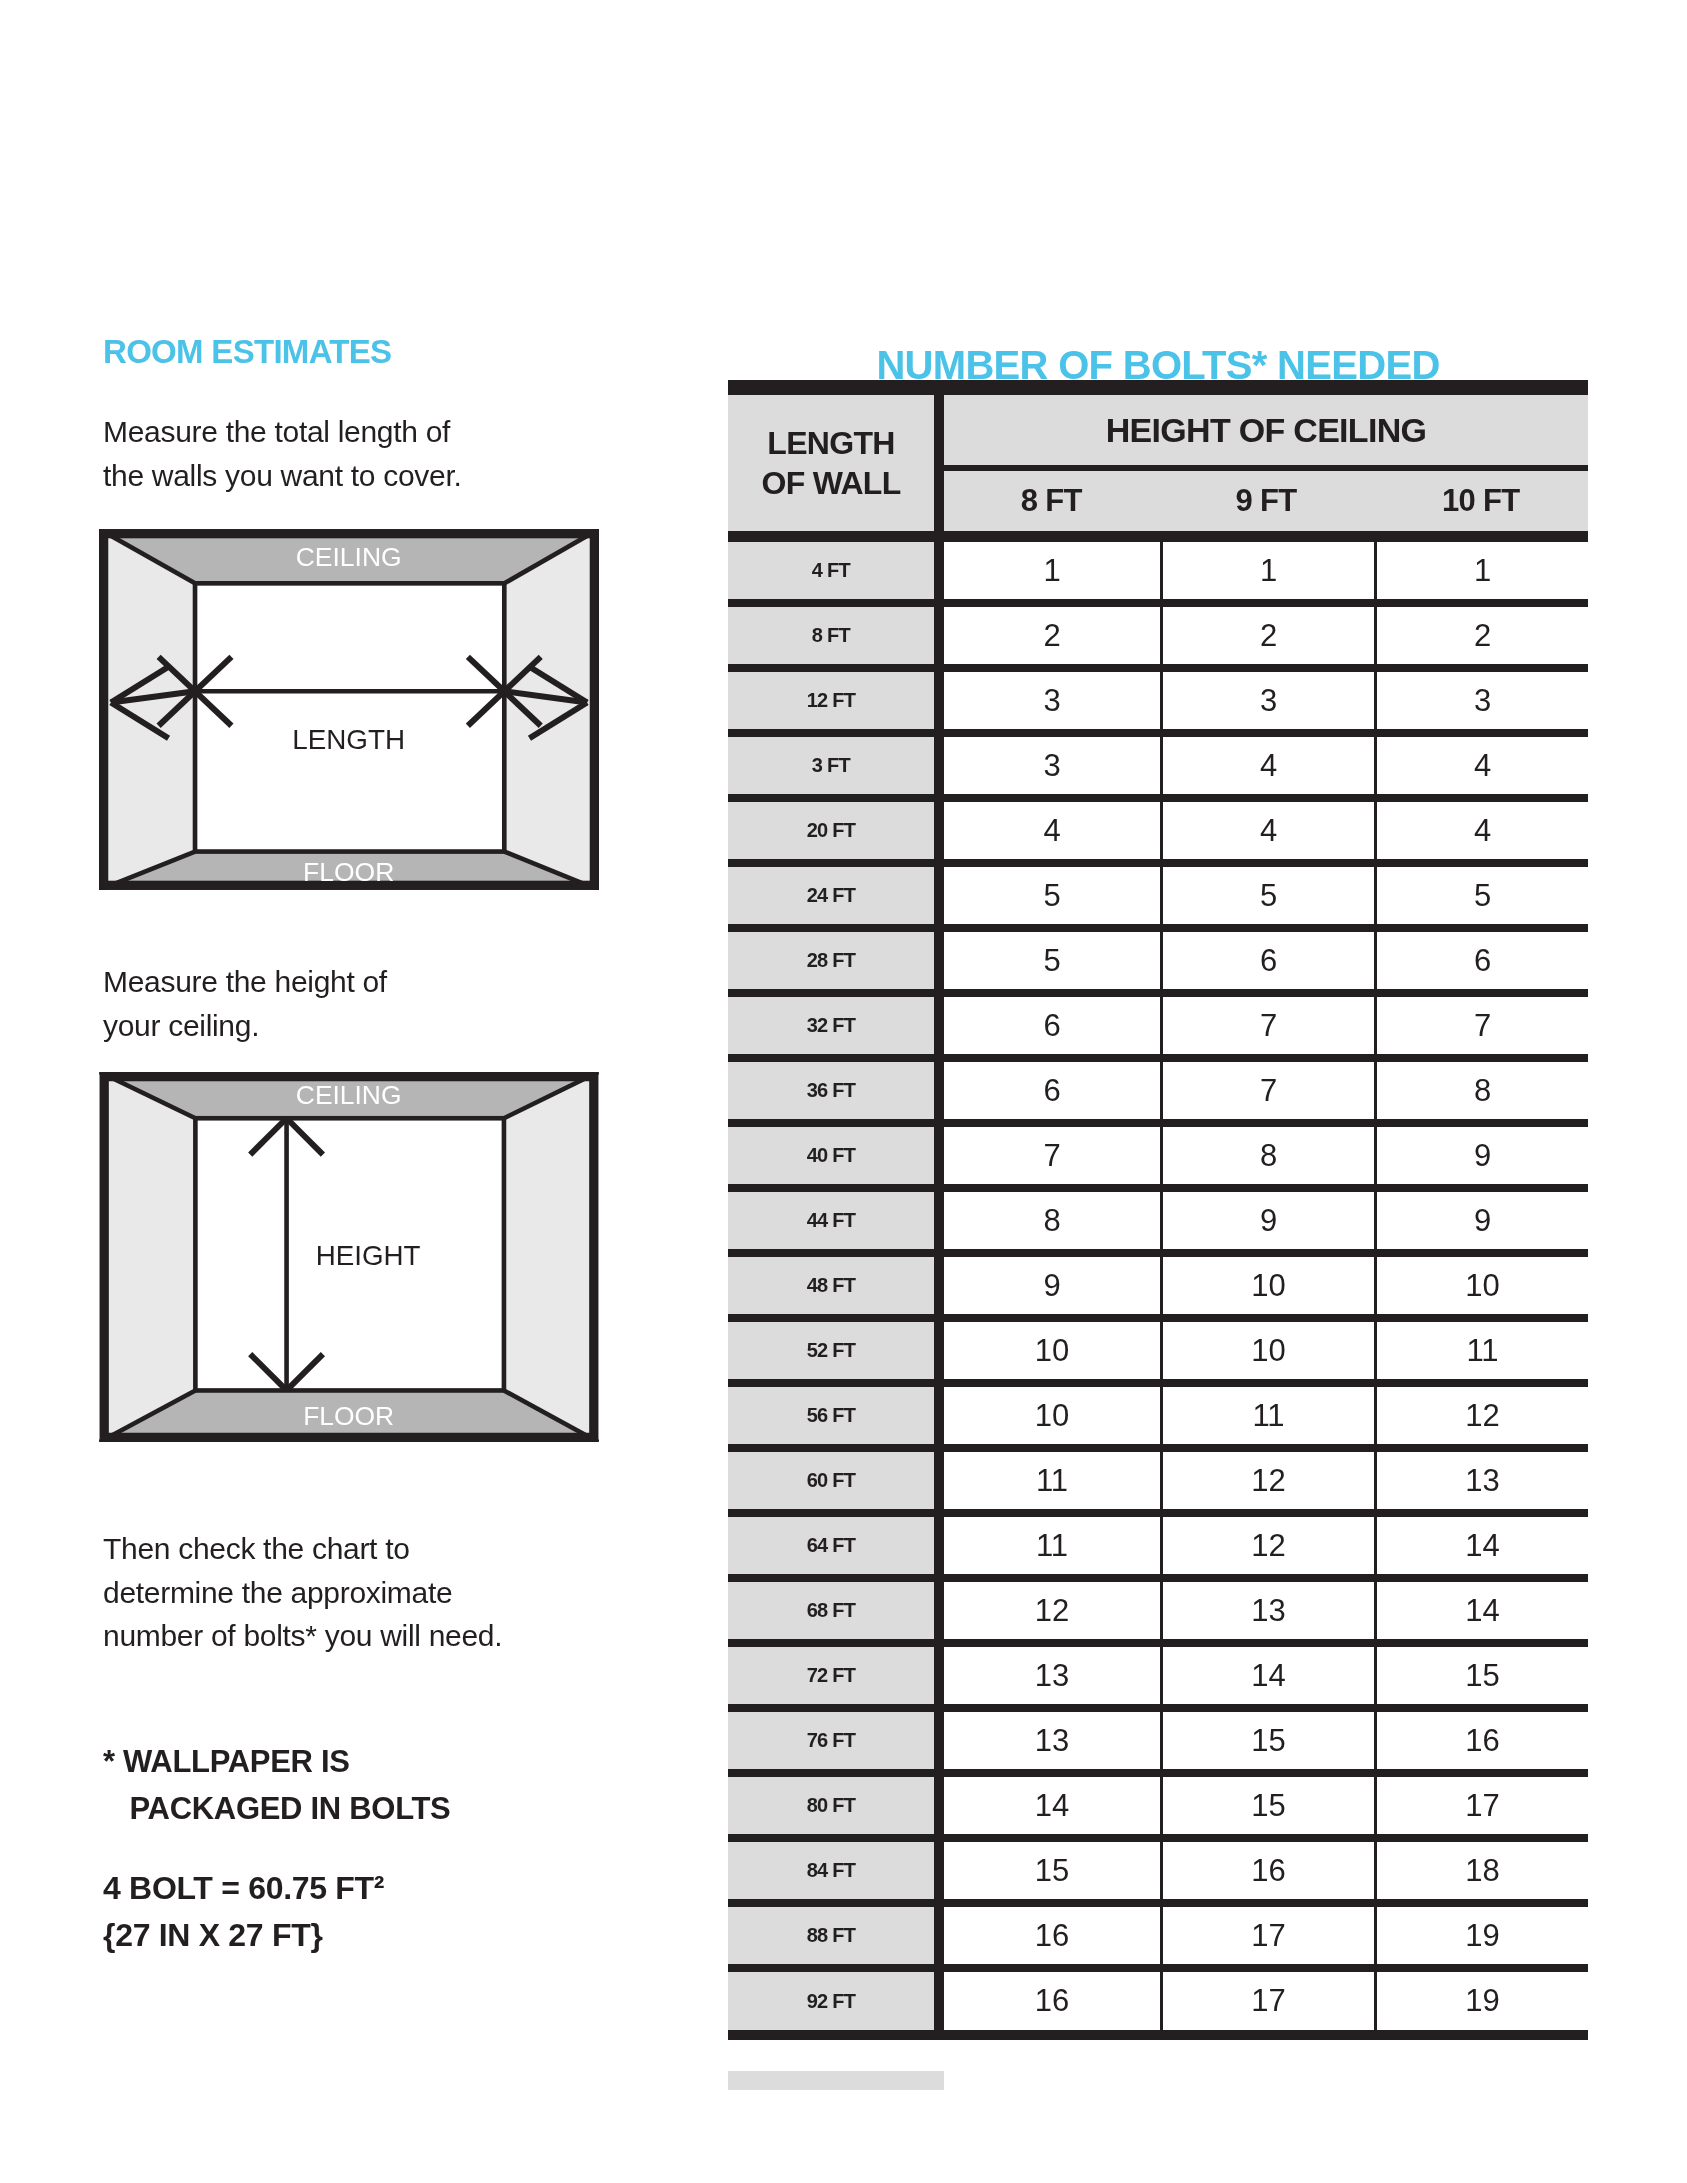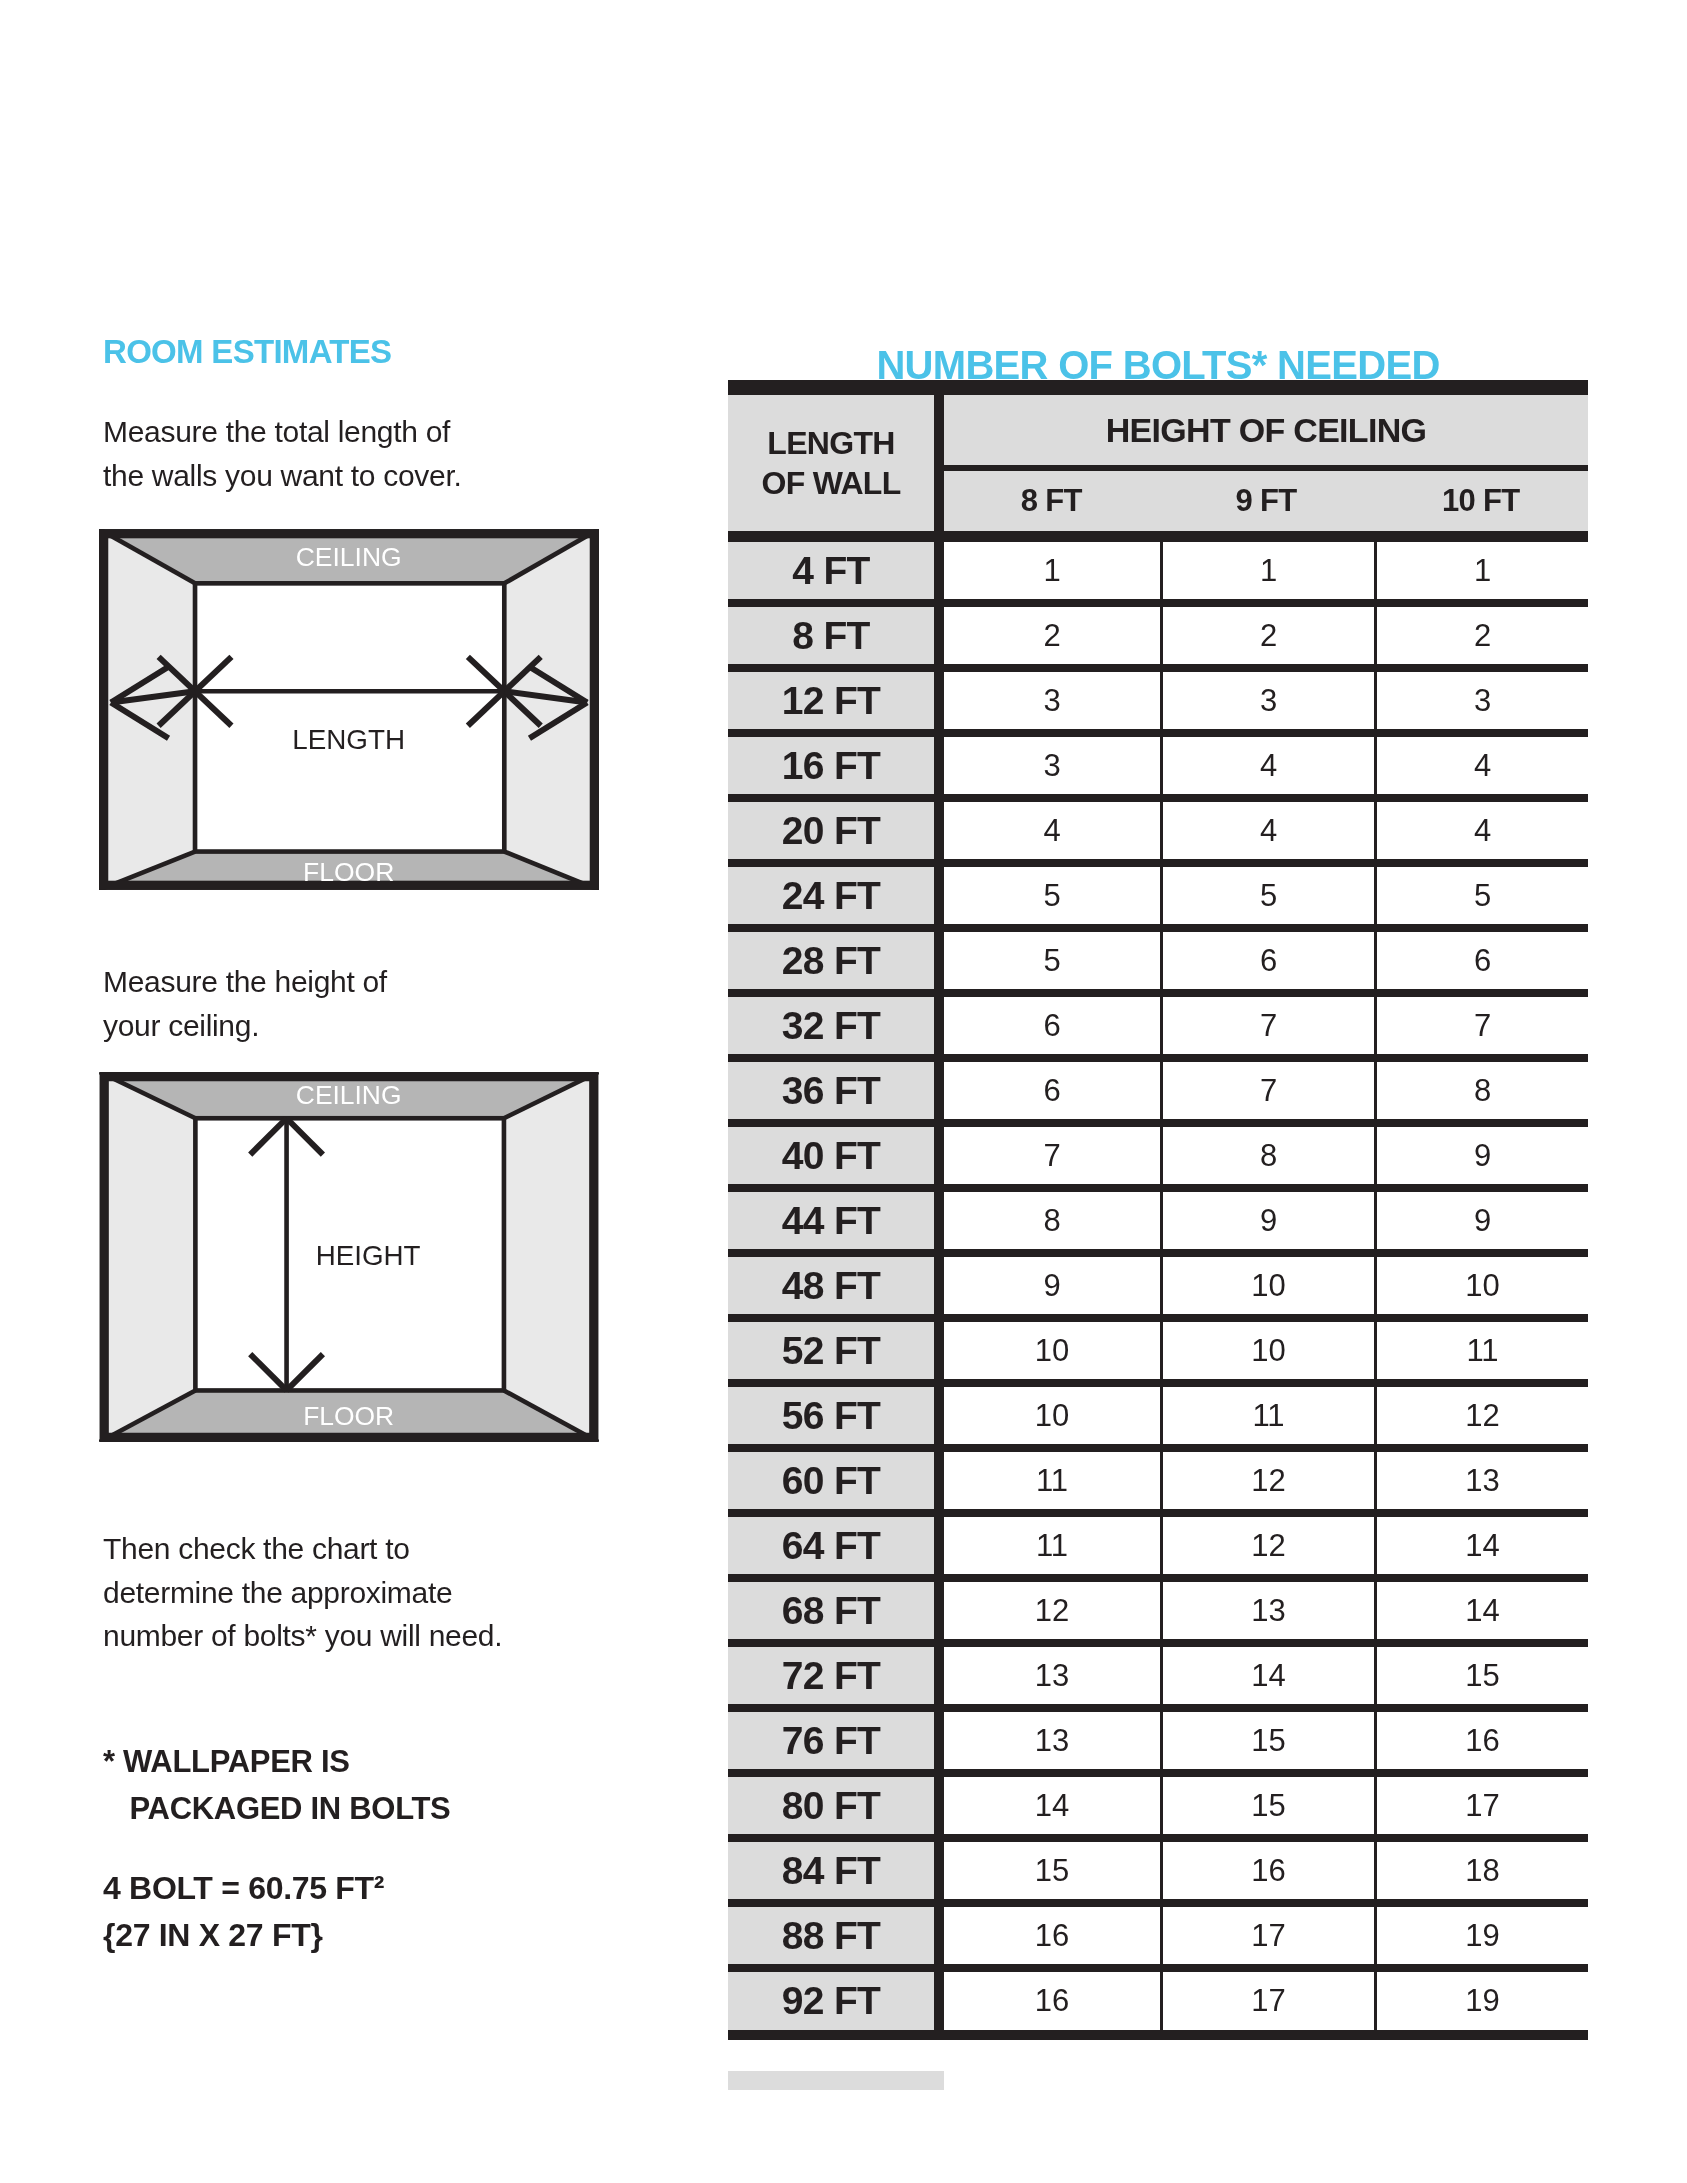--- a/index.html
+++ b/index.html
@@ -68,21 +68,21 @@
   .col-header-row { height:60px; background:#dcdcdc; display:flex; }
   .col-header {
     flex:1; display:flex; align-items:center; justify-content:center;
     font-size:31px; font-weight:bold; letter-spacing:-0.7px;
   }
   .trow { display:flex; width:860px; height:65px; border-bottom:8px solid #231f20; }
   .trow:last-child { height:58px; border-bottom:none; }
   .tcell { display:flex; align-items:center; justify-content:center; }
   .rowlabel {
     width:216px; background:#dcdcdc; border-right:10.6px solid #231f20;
-    font-size:39px; font-weight:bold; letter-spacing:-0.7px;
+    font-size:20px; font-weight:bold; letter-spacing:-0.7px;
   }
   .val { width:216px; background:#ffffff; font-size:31px; font-weight:normal; }
   .val.divl { width:214px; border-left:3.3px solid #231f20; }
   .val:last-child { width:214px; }
   .graytab { position:absolute; left:728px; top:2071px; width:216px; height:18.5px; background:#dcdcdc; }
   svg text { font-family:"Liberation Sans", sans-serif; }
 </style>
 </head>
 <body>
 
@@ -191,21 +191,21 @@
           <div class="tcell val divl">2</div>
           <div class="tcell val divl">2</div>
         </div>
         <div class="trow">
           <div class="tcell rowlabel">12 FT</div>
           <div class="tcell val">3</div>
           <div class="tcell val divl">3</div>
           <div class="tcell val divl">3</div>
         </div>
         <div class="trow">
-          <div class="tcell rowlabel">16 FT</div>
+          <div class="tcell rowlabel">3 FT</div>
           <div class="tcell val">3</div>
           <div class="tcell val divl">4</div>
           <div class="tcell val divl">4</div>
         </div>
         <div class="trow">
           <div class="tcell rowlabel">20 FT</div>
           <div class="tcell val">4</div>
           <div class="tcell val divl">4</div>
           <div class="tcell val divl">4</div>
         </div>

